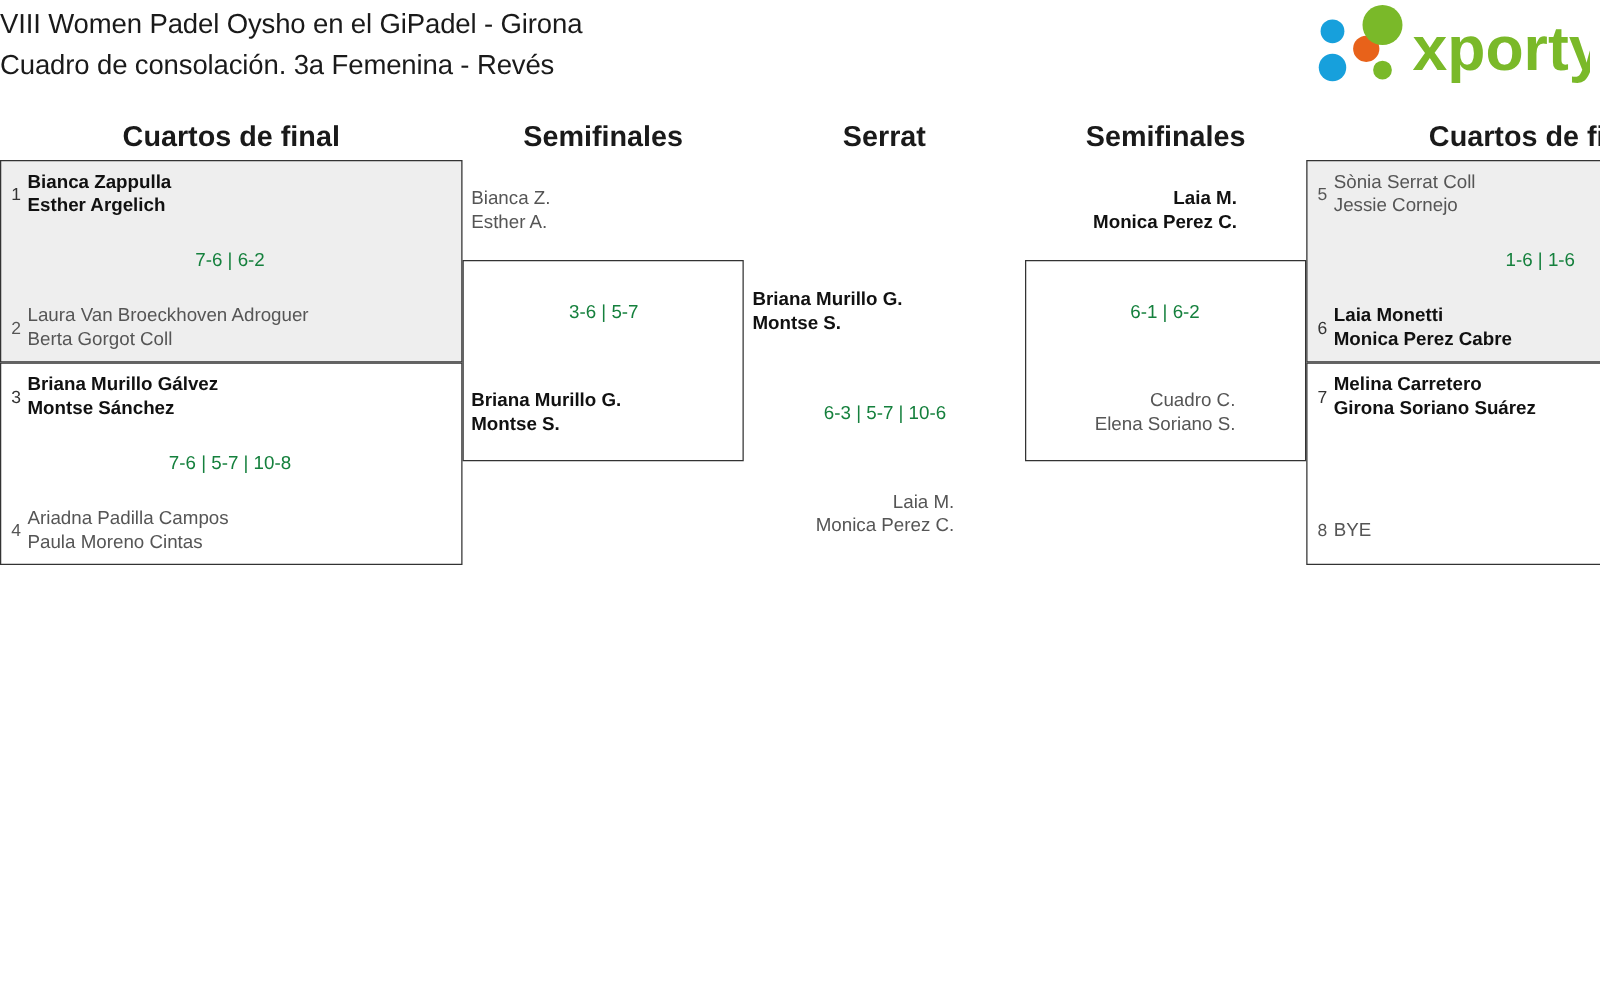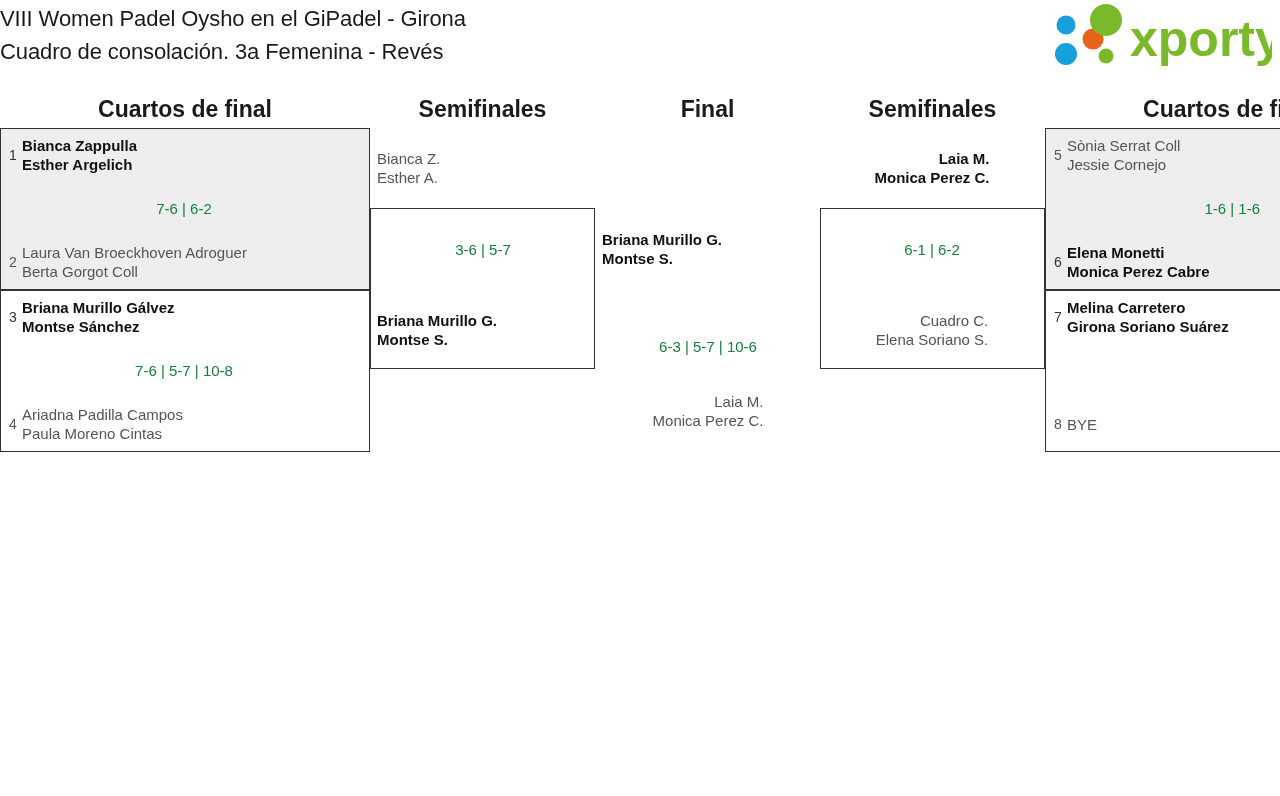--- a/index.html
+++ b/index.html
@@ -115,21 +115,21 @@
       <circle cx="22" cy="50" r="11" fill="#17a0dc"></circle>
       <circle cx="49" cy="35" r="10.5" fill="#e8621a"></circle>
       <circle cx="62" cy="16" r="16" fill="#7ab929"></circle>
       <circle cx="62" cy="52" r="7.5" fill="#7ab929"></circle>
       <text x="86" y="52" font-family="'Liberation Sans', sans-serif" font-size="50" font-weight="700" fill="#7ab929">xporty</text>
     </svg>
   </div>
 
   <div class="round-header" style="left:0px;   width:370px;">Cuartos de final</div>
   <div class="round-header" style="left:370px; width:225px;">Semifinales</div>
-  <div class="round-header" style="left:595px; width:225px;">Final</div>
+  <div class="round-header" style="left:595px; width:225px;">Serrat</div>
   <div class="round-header" style="left:820px; width:225px;">Semifinales</div>
   <div class="round-header" style="left:1045px; width:370px;">Cuartos de final</div>
 
   <div class="box shaded" style="left:0px;  top:128px; width:370px; height:162px;"></div>
 
   <div class="box" style="left:0px;  top:290px; width:370px; height:162px;"></div>
 
   <div class="box" style="left:370px; top:208px; width:225px; height:161px;"></div>
 
   <div class="box" style="left:820px; top:208px; width:225px; height:161px;"></div>
@@ -183,21 +183,21 @@
       <span>Montse S.</span>
     </span>
   </div>
 
   <div class="team noseed winner" style="left:602px; top:230px; width:212px;">
     <span class="names">
       <span>Briana Murillo G.</span><br>
       <span>Montse S.</span>
     </span>
   </div>
-  <div class="score" style="left:602px; top:337px; width:212px; text-align:center;">6-3 | 5-7 | 10-6</div>
+  <div class="score" style="left:602px; top:321px; width:212px; text-align:center;">6-3 | 5-7 | 10-6</div>
   <div class="team noseed right" style="left:602px; top:392px; width:212px;">
     <span class="names">
       <span>Laia M.</span><br>
       <span>Monica Perez C.</span>
     </span>
   </div>
 
   <div class="team noseed right winner" style="left:826px; top:149px; width:212px;">
     <span class="names">
       <span>Laia M.</span><br>
@@ -216,21 +216,21 @@
     <span class="seed">5</span>
     <span class="names">
       <span>Sònia Serrat Coll</span><br>
       <span>Jessie Cornejo</span>
     </span>
   </div>
   <div class="score right" style="left:1049px; top:199px; width:211px;">1-6 | 1-6</div>
   <div class="team winner" style="left:1049px; top:243px; width:360px;">
     <span class="seed">6</span>
     <span class="names">
-      <span>Elena Monetti</span><br>
+      <span>Laia Monetti</span><br>
       <span>Monica Perez Cabre</span>
     </span>
   </div>
 
   <div class="team winner" style="left:1049px; top:298px; width:360px;">
     <span class="seed">7</span>
     <span class="names">
       <span>Melina Carretero</span><br>
       <span>Girona Soriano Suárez</span>
     </span>

